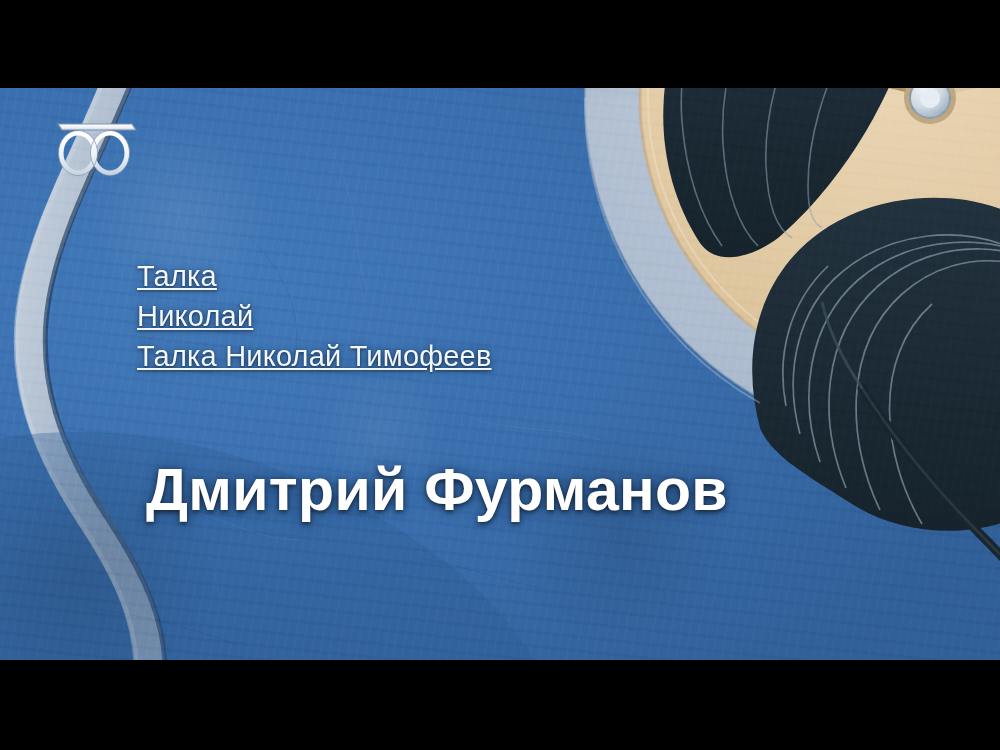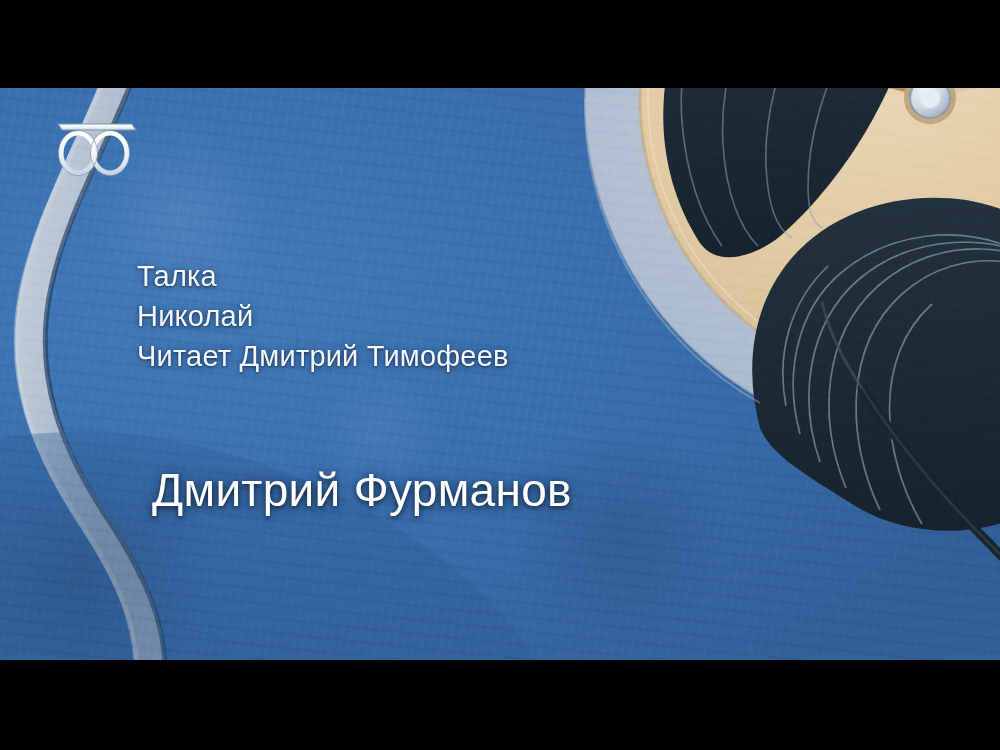--- a/index.html
+++ b/index.html
@@ -83,29 +83,30 @@
     z-index:30;
   }
   .subtitle {
     color:#f2f7fd;
     font-size:29px;
     line-height:40px;
     font-weight:400;
     letter-spacing:.2px;
     text-shadow:0 1px 3px rgba(0,0,0,.55), 0 0 10px rgba(10,30,60,.45);
     white-space:nowrap;
+    text-decoration:underline;
   }
   #title {
     position:absolute;
-    left:152px; top:375px;
+    left:146px; top:375px;
     z-index:30;
     color:#ffffff;
-    font-size:46px;
+    font-size:59px;
     line-height:54px;
-    font-weight:400;
+    font-weight:700;
     letter-spacing:.3px;
     text-shadow:0 2px 5px rgba(0,0,0,.6), 0 0 14px rgba(10,30,60,.5);
     white-space:nowrap;
   }
 </style>
 </head>
 <body>
 
 <div id="frame">
 
@@ -301,19 +302,19 @@
         <g fill="none" stroke="#7f93aa" stroke-width="1" opacity=".7">
           <ellipse cx="30" cy="45" rx="19.5" ry="22.5"></ellipse>
           <ellipse cx="62" cy="45" rx="19.5" ry="22.5"></ellipse>
         </g>
       </svg>
     </div>
 
     <div id="text-block">
       <div class="subtitle">Талка</div>
       <div class="subtitle">Николай</div>
-      <div class="subtitle">Читает Дмитрий Тимофеев</div>
+      <div class="subtitle">Талка Николай Тимофеев</div>
     </div>
 
     <div id="title">Дмитрий Фурманов</div>
 
   </div>
 </div>
 
 </body></html>

